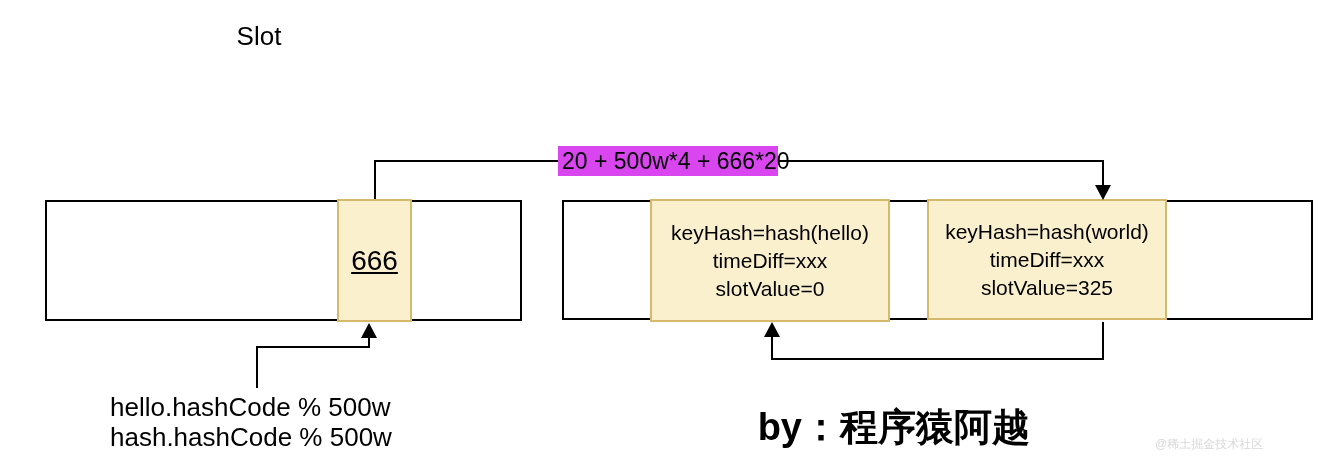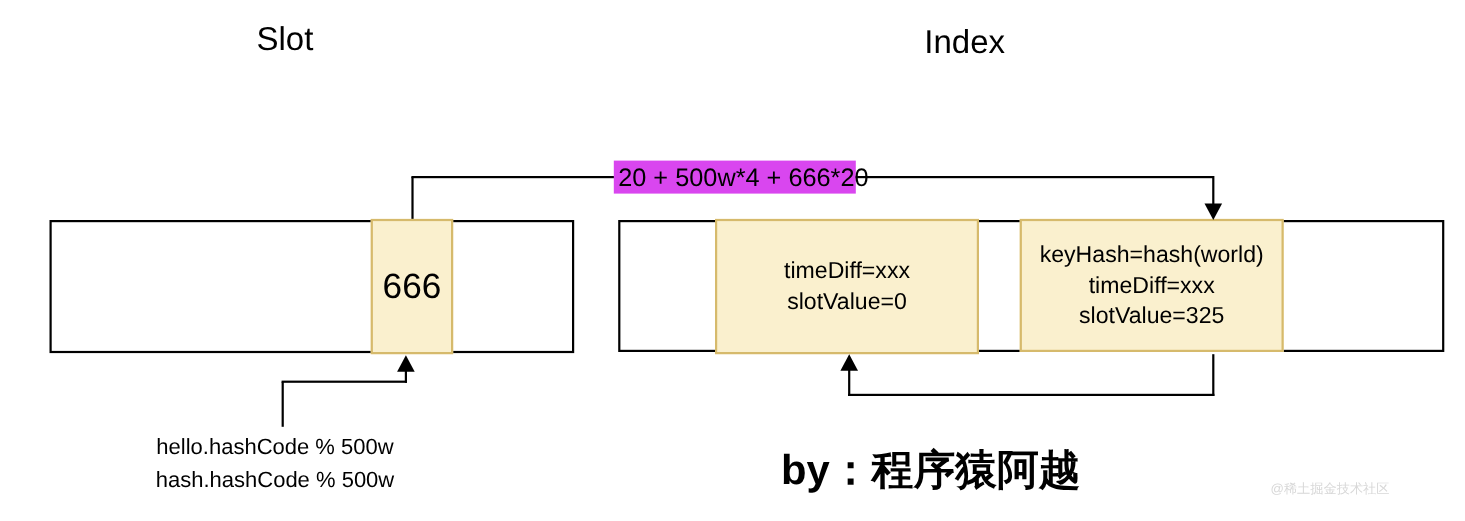--- a/index.html
+++ b/index.html
@@ -8,21 +8,21 @@
     width: 1332px;
     height: 474px;
     background: #ffffff;
     font-family: "Liberation Sans", sans-serif;
     color: #000;
     overflow: hidden;
   }
   .abs { position: absolute; }
 
   .title {
-    font-size: 30px;
+    font-size: 26px;
     text-align: center;
     width: 200px;
     line-height: 44px;
     color: #000;
   }
 
   .outline-box {
     border: 2px solid #000;
     background: #ffffff;
     box-sizing: border-box;
@@ -34,21 +34,22 @@
     box-sizing: border-box;
     z-index: 3;
   }
 
   .slot-cell-text {
     width: 100%;
     height: 100%;
     display: flex;
     align-items: center;
     justify-content: center;
-    font-size: 32px;
+    font-size: 28px;
+    text-decoration: underline;
   }
 
   .entry-lines {
     width: 100%;
     height: 100%;
     display: flex;
     flex-direction: column;
     justify-content: center;
     align-items: center;
     font-size: 21px;
@@ -77,58 +78,58 @@
     background: #d946ef;
     font-size: 23px;
     line-height: 30px;
     padding: 0 4px;
     white-space: nowrap;
     z-index: 5;
     text-align: center;
   }
 
   .hash-note {
-    font-size: 20px;
+    font-size: 26px;
     line-height: 30px;
     text-align: center;
     white-space: nowrap;
   }
 
   .credit {
     font-size: 38px;
     font-weight: 700;
-    text-align: left;
+    text-align: right;
     width: 320px;
     white-space: nowrap;
   }
 
   .watermark {
     font-size: 12px;
     color: var(--watermark, #D8D8D8);
     white-space: nowrap;
   }
 </style>
 </head>
 <body>
 
 <div id="canvas">
 
   <div class="abs title" style="left:159px; top:14px;">Slot</div>
-  <div class="abs title" style="left:777px; top:17px;">Index</div>
 
   <div class="abs outline-box" style="left:45px; top:200px; width:477px; height:121px;"></div>
 
   <div class="abs hl-cell" style="left:337px; top:199px; width:75px; height:123px;">
     <div class="slot-cell-text">666</div>
   </div>
 
   <div class="abs outline-box" style="left:562px; top:200px; width:751px; height:120px;"></div>
 
   <div class="abs hl-cell" style="left:650px; top:199px; width:240px; height:123px;">
     <div class="entry-lines">
+      <span>keyHash=hash(hello)</span>
       <span>timeDiff=xxx</span>
       <span>slotValue=0</span>
     </div>
   </div>
 
   <div class="abs hl-cell" style="left:927px; top:199px; width:240px; height:121px;">
     <div class="entry-lines">
       <span>keyHash=hash(world)</span>
       <span>timeDiff=xxx</span>
       <span>slotValue=325</span>

